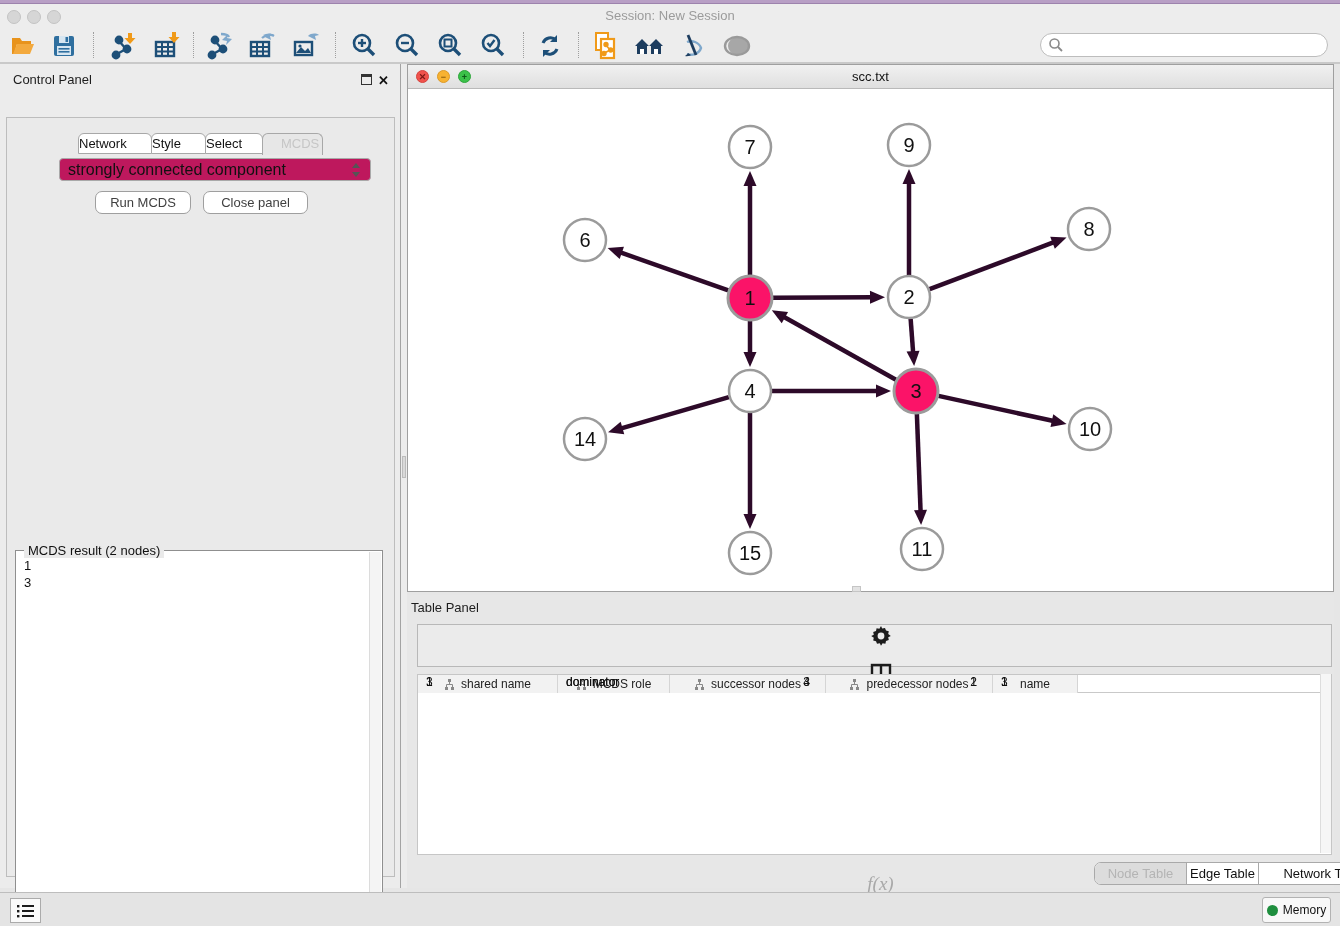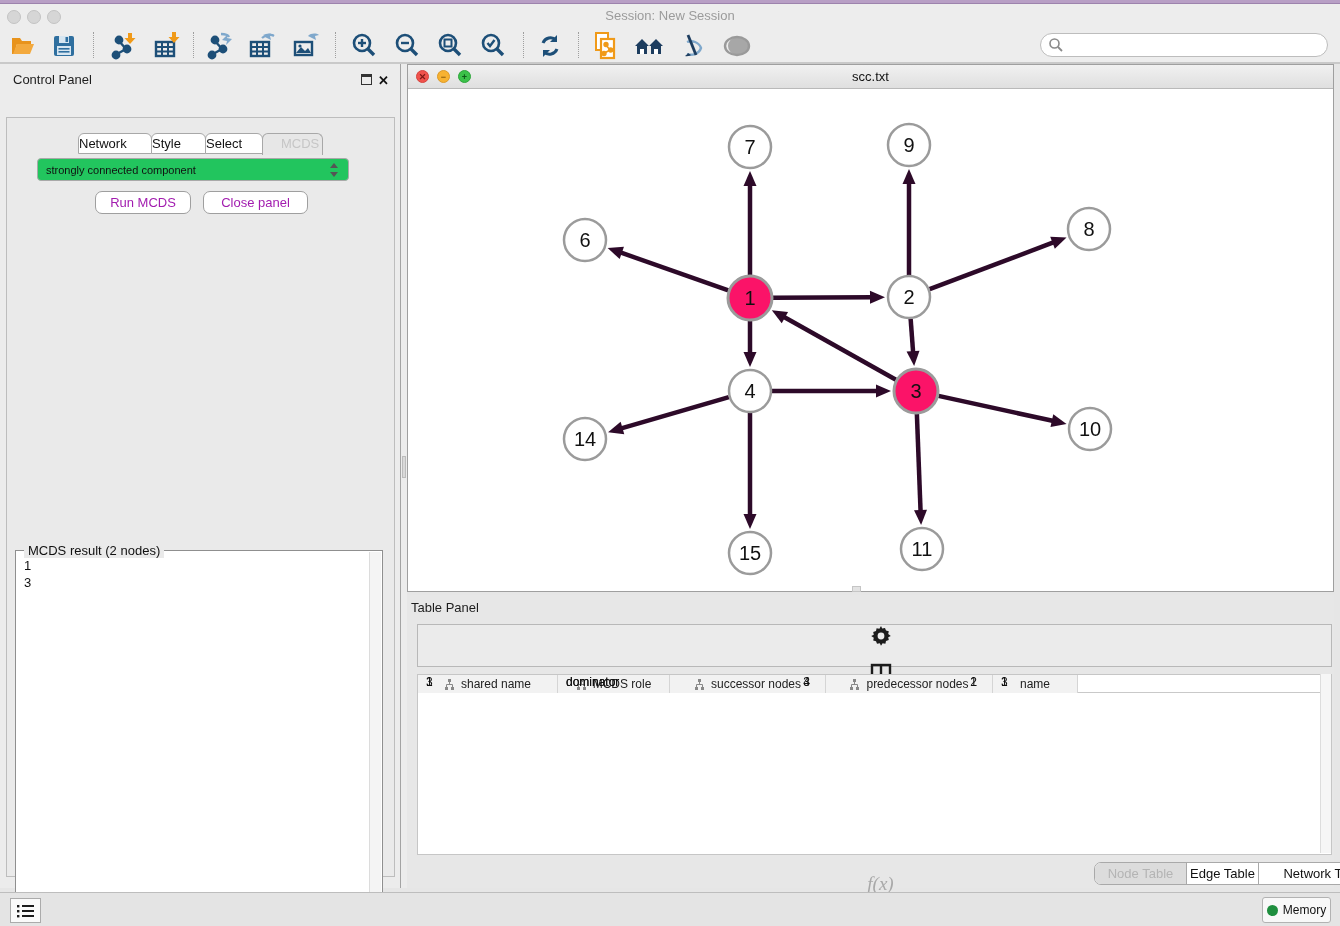--- a/index.html
+++ b/index.html
@@ -25,25 +25,25 @@
   #control-panel { left:0; top:64px; width:401px; height:824px; background:#ececec; border-right:1px solid #a3a3a3; }
   #cp-title { left:13px; top:8px; font-size:13px; color:#1d1d1d; }
   .panel-float { position:absolute; width:11px; height:11px; border:1.5px solid #333; border-top-width:3px; }
   .panel-close { position:absolute; font-size:13px; font-weight:bold; color:#111; line-height:13px; }
   .cp-tab { position:absolute; top:33px; height:21px; background:#fff; border:1px solid #a8a8a8;
     border-radius:6px 6px 0 0; font-size:13px; color:#111; text-align:left; line-height:20px; z-index:2;margin-top:36px; }
   .cp-tab.sel { background:#e7e7e7; color:#c6c6c6; height:22px; border-bottom:none; }
   #cp-content { left:6px; top:53px; width:389px; height:760px; background:#eaeaea;
     border:1px solid #bdbdbd; }
   #opt-label { left:0; top:18px; width:100%; text-align:center; font-size:13px; color:#111; }
-  #opt-select { left:30px; top:40px; width:312px; height:23px; background:#22c55e; border:1px solid #a9a9a9;
-    border-radius:4px; font-size:11px; color:#111; display:flex; align-items:center; padding:0 8px; }
+  #opt-select { left:52px; top:40px; width:312px; height:23px; background:#be185d; border:1px solid #a9a9a9;
+    border-radius:4px; font-size:16px; color:#111; display:flex; align-items:center; padding:0 8px; }
   #opt-select .spin { margin-left:auto; }
   .cp-btn { position:absolute; top:73px; height:23px; background:#fff; border:1px solid #9f9f9f;
-    border-radius:7px; font-size:13px; color:#a21caf; text-align:center; line-height:21px; }
+    border-radius:7px; font-size:13px; color:#404040; text-align:center; line-height:21px; }
   #mcds-result { left:8px; top:432px; width:368px; height:375px; border:1px solid #8f8f8f; background:#fff; }
   #mcds-legend { position:absolute; left:8px; top:-8px; background:#eaeaea; padding:0 4px; font-size:13px; color:#111; }
   #mcds-text { position:absolute; left:0; top:2px; width:354px; height:370px; font-size:13px; color:#111;
     line-height:17px; padding:4px 8px; white-space:pre; }
   #mcds-scroll { position:absolute; right:1px; top:1px; width:12px; height:372px; background:#f4f4f4; border-left:1px solid #dcdcdc; }
   #cp-splitter { left:401px; top:64px; width:6px; height:824px; background:#ececec; }
   #cp-splitter .grip { position:absolute; left:1px; top:392px; width:4px; height:22px; background:#d9d9d9; border:1px solid #bcbcbc; }
 
   
   #net-window { left:407px; top:64px; width:927px; height:528px; background:#fff; border:1px solid #9f9f9f; }

